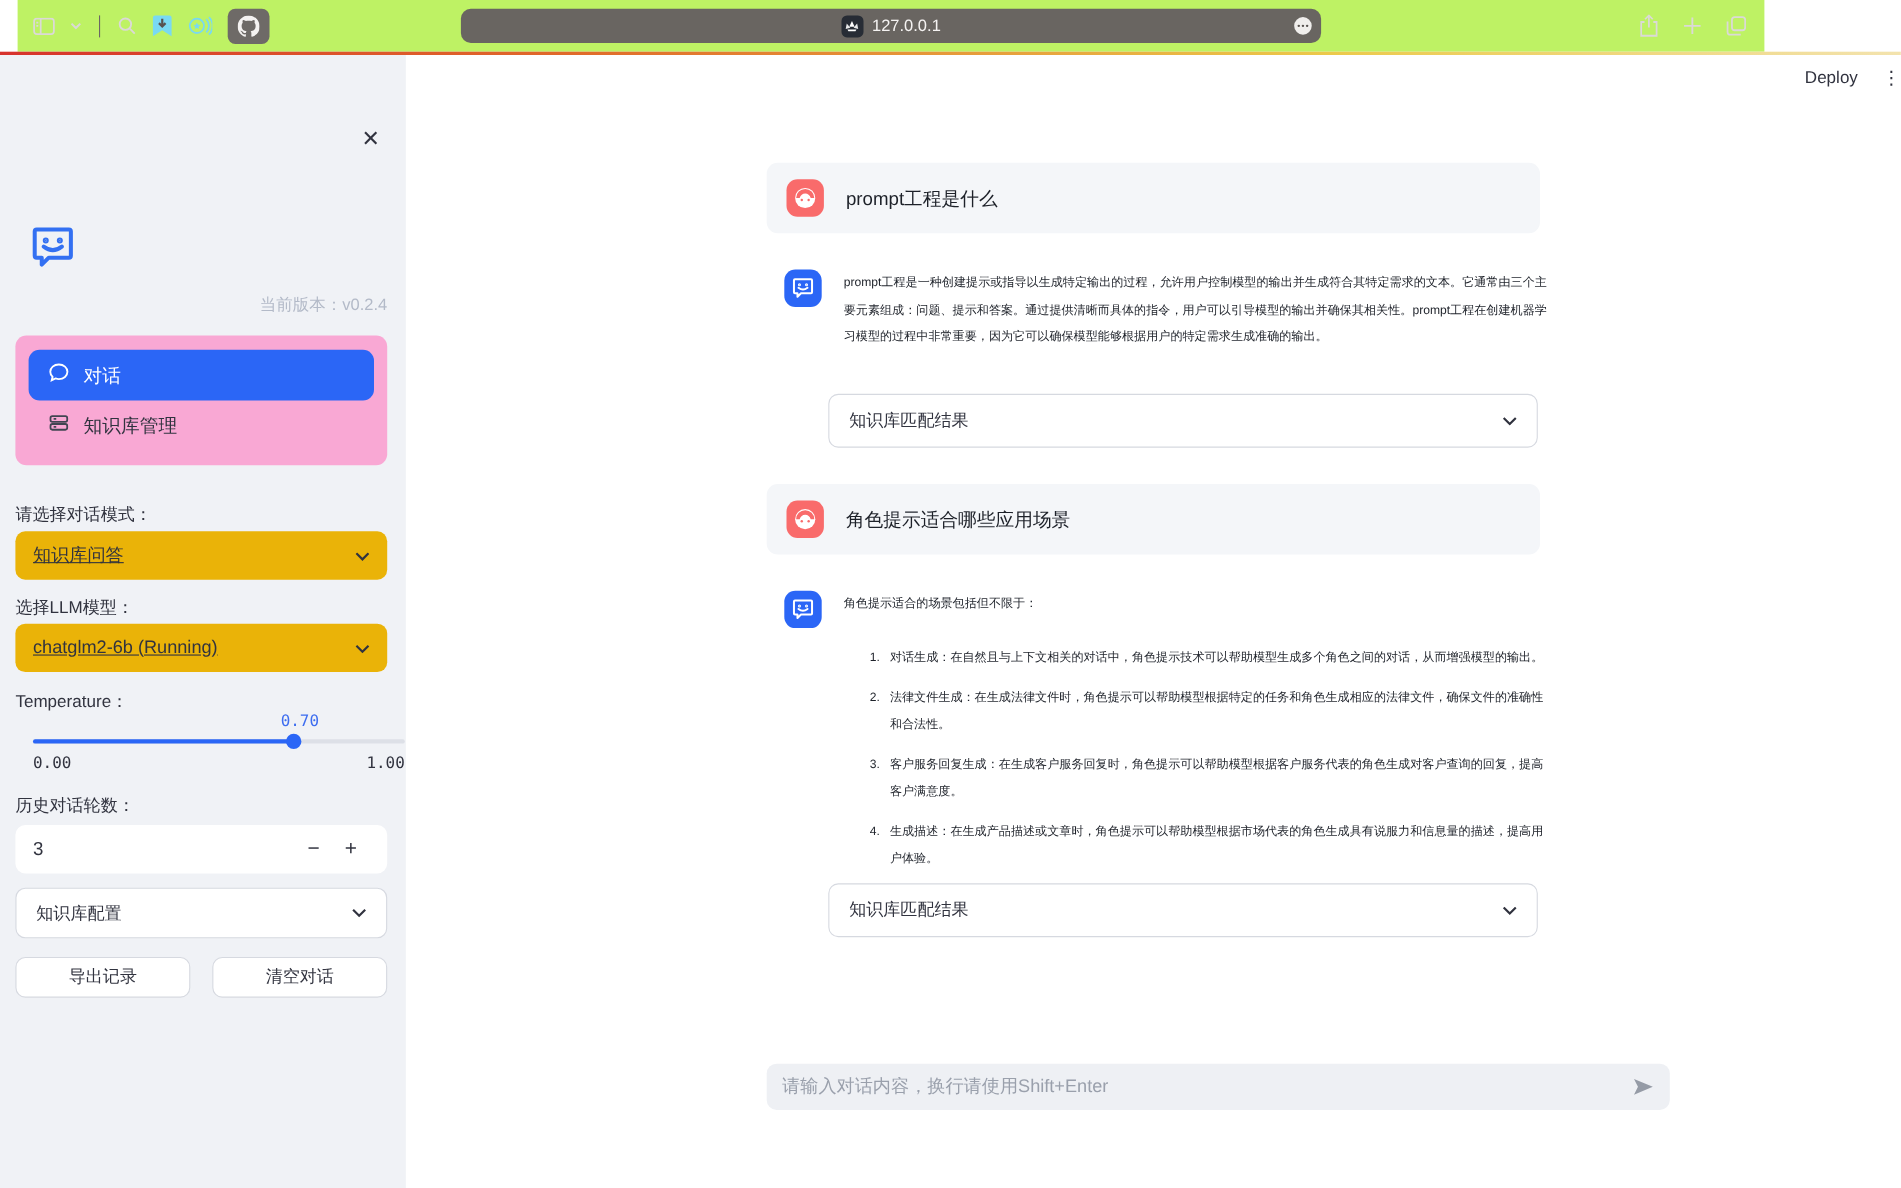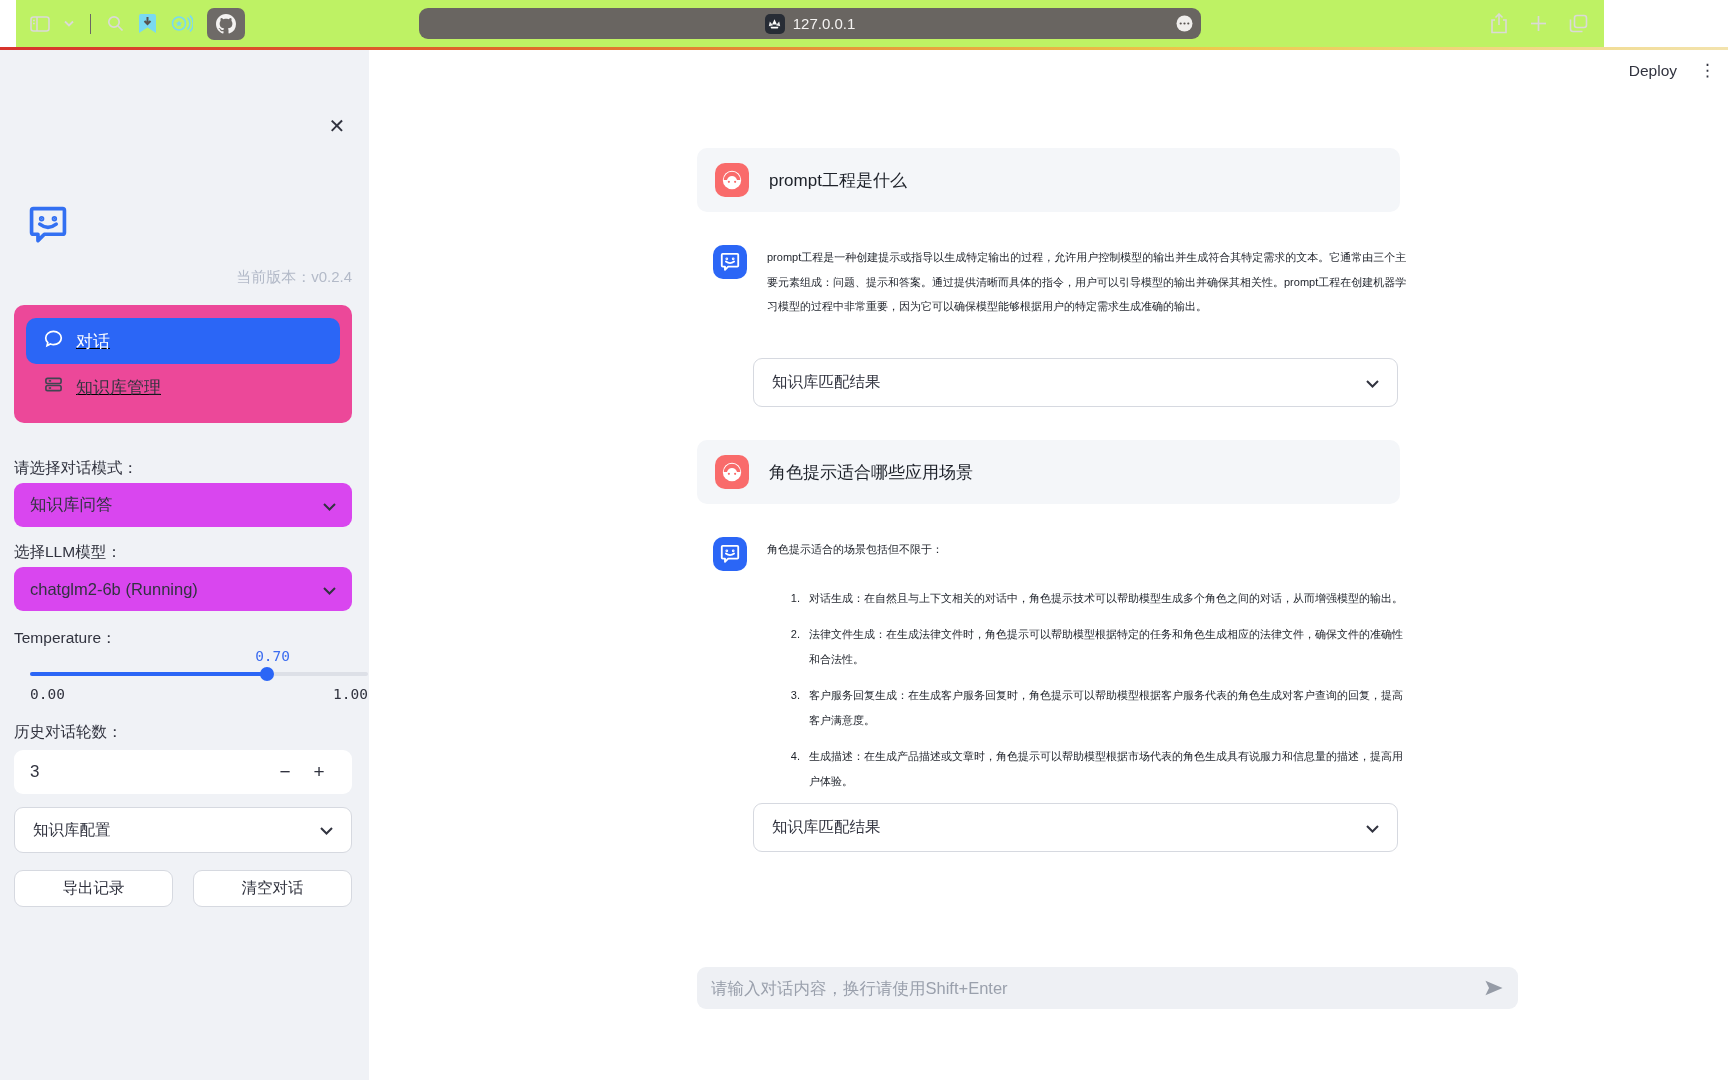--- a/index.html
+++ b/index.html
@@ -37,30 +37,30 @@
   .close-x { position:absolute; top:62px; right:18px; width:28px; height:28px;
     display:flex; align-items:center; justify-content:center; color:#31333f;
     font-size:20px; cursor:pointer; }
   .logo-row { position:absolute; top:155px; left:26px; display:flex;
     align-items:center; gap:12px; }
   .logo-name { color:#3370f2; font-size:30px; font-weight:bold; font-style:italic;
     letter-spacing:-0.5px; }
   .version { position:absolute; top:218px; right:17px; color:#b3bac8; font-size:15px; }
 
   .menu-card { position:absolute; top:255px; left:14px; width:338px;
-    background:#ec4899; border-radius:10px; padding:13px 12px;text-decoration:underline; }
+    background:#f9a8d4; border-radius:10px; padding:13px 12px; }
   .menu-item { height:46px; border-radius:10px; display:flex; align-items:center;
     gap:13px; padding:0 18px; font-size:17px; color:#31333f; cursor:pointer; }
   .menu-item.active { background:#2b66f6; color:#fff; }
 
   .side-label { position:absolute; left:14px; font-size:15.5px; color:#31333f; }
   .select-box { position:absolute; left:14px; width:338px; height:44px;
-    background:#d946ef; border-radius:9px; display:flex; align-items:center;
+    background:#eab308; border-radius:9px; display:flex; align-items:center;
     justify-content:space-between; padding:0 16px; font-size:16.5px; color:#31333f;
-    cursor:pointer; }
+    cursor:pointer;text-decoration:underline; }
   .chev { color:#31333f; }
 
   .slider-wrap { position:absolute; left:30px; top:598px; width:338px; }
   .slider-val { position:relative; left:calc(70% - 18px); width:48px; text-align:center;
     color:#3d6df0; font-family:"DejaVu Sans Mono", monospace; font-size:14.5px; }
   .slider-track { position:relative; margin-top:8px; height:4px; background:#dde0e7;
     border-radius:2px; }
   .slider-fill { position:absolute; left:0; top:0; height:4px; background:#2b66f6;
     border-radius:2px; }
   .slider-thumb { position:absolute; top:-5px; width:14px; height:14px;
@@ -82,21 +82,21 @@
 
   .btn-row { position:absolute; left:14px; top:820px; width:338px; display:flex;
     justify-content:space-between; }
   .side-btn { width:159px; height:37px; background:#fff; border:1px solid #d6d9e0;
     border-radius:9px; display:flex; align-items:center; justify-content:center;
     font-size:15.5px; color:#31333f; cursor:pointer; }
 
   
   .main { position:absolute; top:50px; left:369px; width:1359px; height:1030px;
     background:#fff; }
-  .deploy-row { position:absolute; top:12px; right:12px; display:flex;
+  .deploy-row { position:absolute; top:12px; right:0; display:flex;
     align-items:center; gap:22px; }
   .deploy { font-size:15.5px; color:#31333f; cursor:pointer; }
   .kebab { font-size:17px; color:#31333f; letter-spacing:0; cursor:pointer;
     line-height:0.55; text-align:center; }
 
   .avatar { width:34px; height:34px; border-radius:10px; flex:none;
     display:flex; align-items:center; justify-content:center; }
   .avatar.user { background:#f96b6b; }
   .avatar.assistant { background:#2b66f6; }
 

